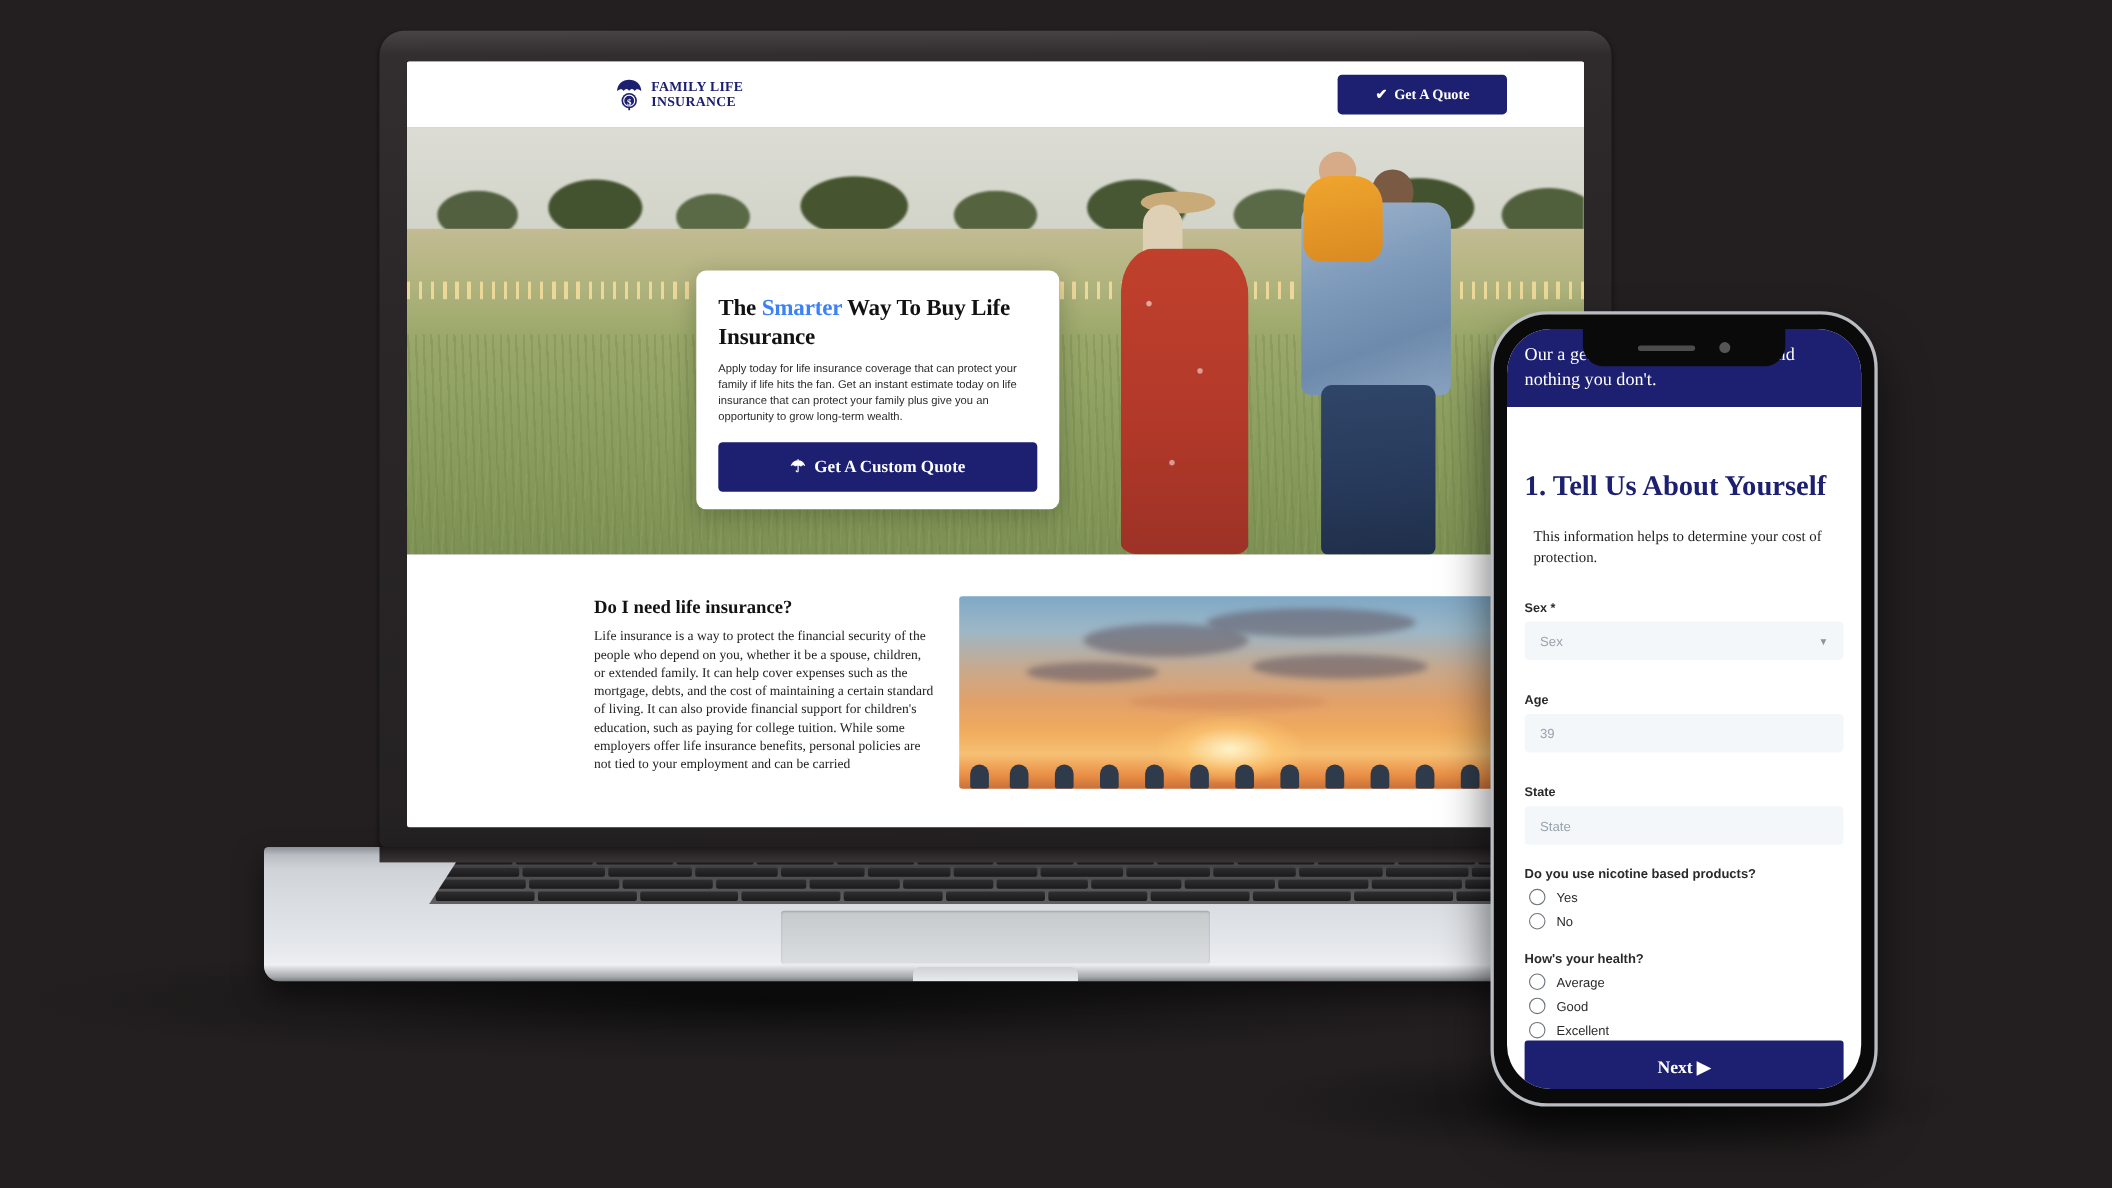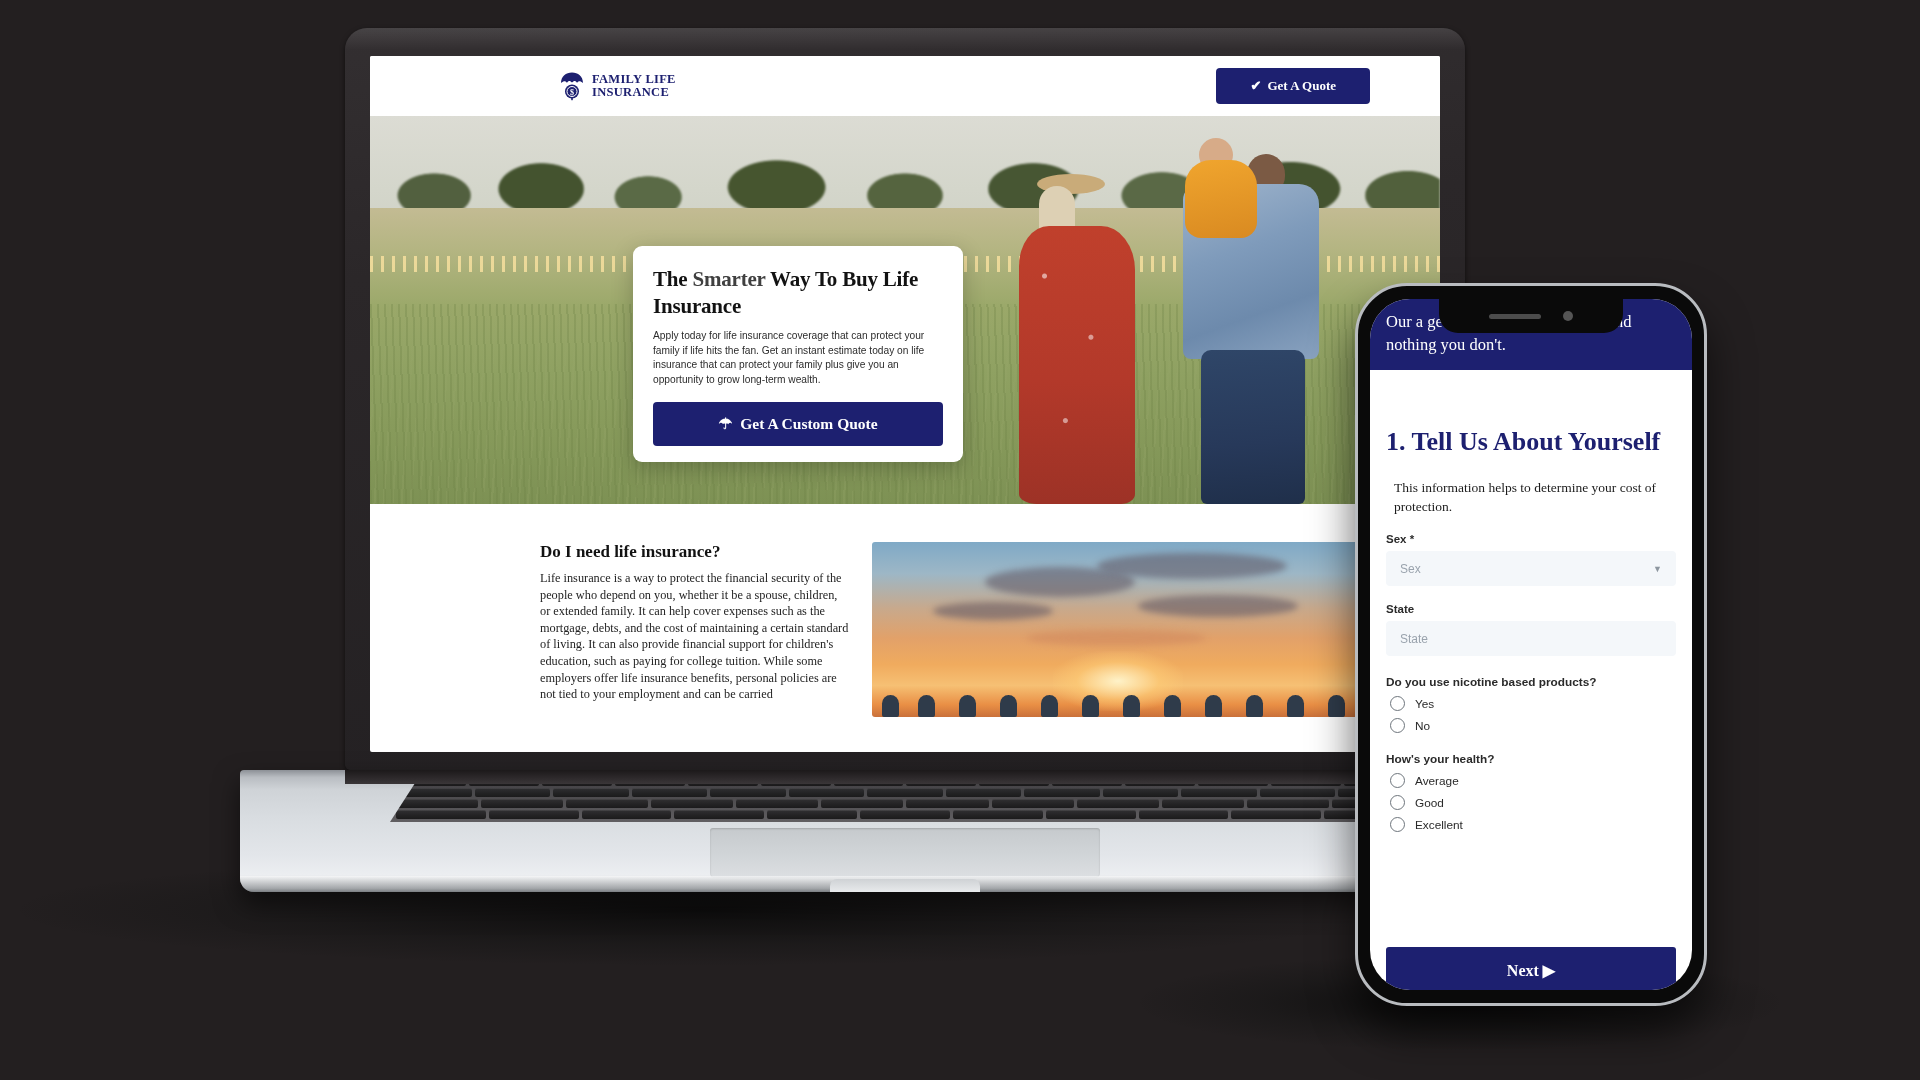--- a/index.html
+++ b/index.html
@@ -190,21 +190,21 @@
   .agent-photo .beard{ position:absolute; top:44px; left:21px; width:44px; height:30px; background:#3a2a1e; border-radius:0 0 22px 22px; }
   .agent-photo .shirt{ position:absolute; bottom:0; left:10px; width:66px; height:18px; background:#b9bcbd; border-radius:16px 16px 0 0; }
   .agent-name { font-family:"Liberation Serif",serif; font-weight:bold; font-size:11.5px; color:#1a1a1a; margin-top: 10px; }
   .agent-role { font-family:"Liberation Serif",serif; font-size:11px; color:#333; margin-top: 2px; }
 
   .hero-copy { flex: 1; padding-top: 2px; }
   .hero-title {
     font-family:"Liberation Serif",serif; font-weight:bold;
     font-size: 21px; line-height: 27px; color:#121212; letter-spacing:-.2px;
   }
-  .hero-title .accent { color:#404040; }
+  .hero-title .accent { color:#3b82f6; }
   .hero-sub {
     margin-top: 9px; font-size: 10.2px; line-height: 14.6px; color:#2c2c2c;
     font-family:"Liberation Sans",sans-serif;
   }
   .btn-custom {
     margin-top: 15px; width: 100%; background:#1d2070; color:#fff; border:none;
     border-radius:4px; padding: 13px 0; cursor:pointer;
     font-family:"Liberation Serif",serif; font-weight:bold; font-size:15.5px;
     display:flex; align-items:center; justify-content:center; gap:8px;
   }
@@ -266,21 +266,21 @@
   .phone-body { padding: 0 16px; }
   .phone-h1 {
     font-family:"Liberation Serif",serif; font-weight:bold; color:#1d2070;
     font-size: 26px; line-height: 40px; margin-top: 52px;
   }
   .phone-note {
     font-family:"Liberation Serif",serif; font-size:13.5px; line-height:19px;
     color:#1c1c1c; margin-top: 16px; padding-left: 8px;
   }
   .field-label {
-    font-size: 11.5px; font-weight: bold; color:#2a2a2a; margin-top: 17px; margin-bottom: 6px;
+    font-size: 11.5px; font-weight: bold; color:#2a2a2a; margin-top: 31px; margin-bottom: 6px;
   }
   .field {
     height: 35px; background:#f4f7fa; border:none; border-radius:4px; width:100%;
     padding: 0 14px; font-size: 12px; color:#9aa3ad;
     font-family:"Liberation Sans",sans-serif;
     display:flex; align-items:center; position:relative;
   }
   .field .caret { position:absolute; right:14px; color:#8d969f; font-size:9px; }
   .q-label { font-size: 11.8px; font-weight: bold; color:#2a2a2a; margin-top: 19px; }
   .radio-row { display:flex; align-items:center; gap:10px; margin-top: 7px; padding-left:4px; }
@@ -475,20 +475,26 @@
       <div class="phone-note">This information helps to determine your cost of protection.</div>
 
       <div>
         <div class="field-label">Sex *</div>
         <div class="field">
           <span>Sex</span>
           <span class="caret">▼</span>
         </div>
       </div>
 
+      <div>
+        <div class="field-label">Age</div>
+        <div class="field">
+          <span>39</span>
+        </div>
+      </div>
 
       <div>
         <div class="field-label">State</div>
         <div class="field">
           <span>State</span>
         </div>
       </div>
 
       <div>
         <div class="q-label">Do you use nicotine based products?</div>

